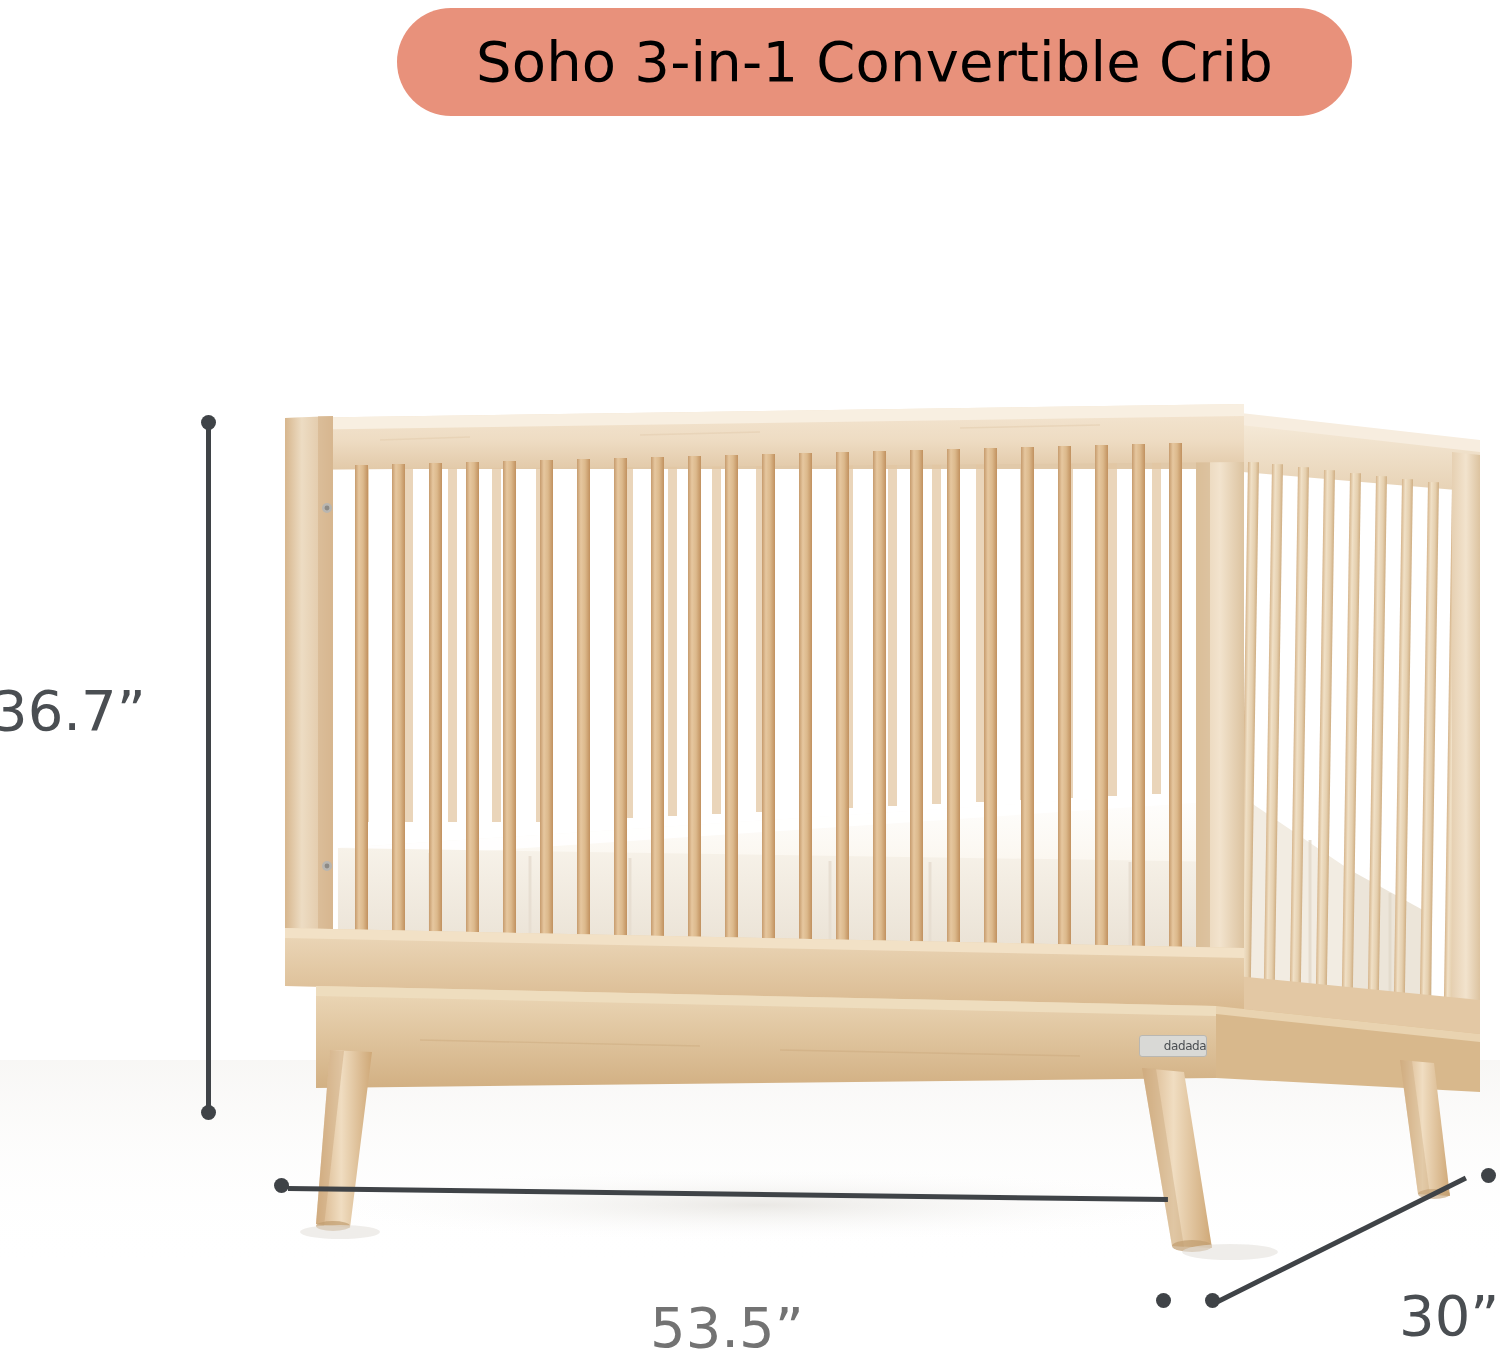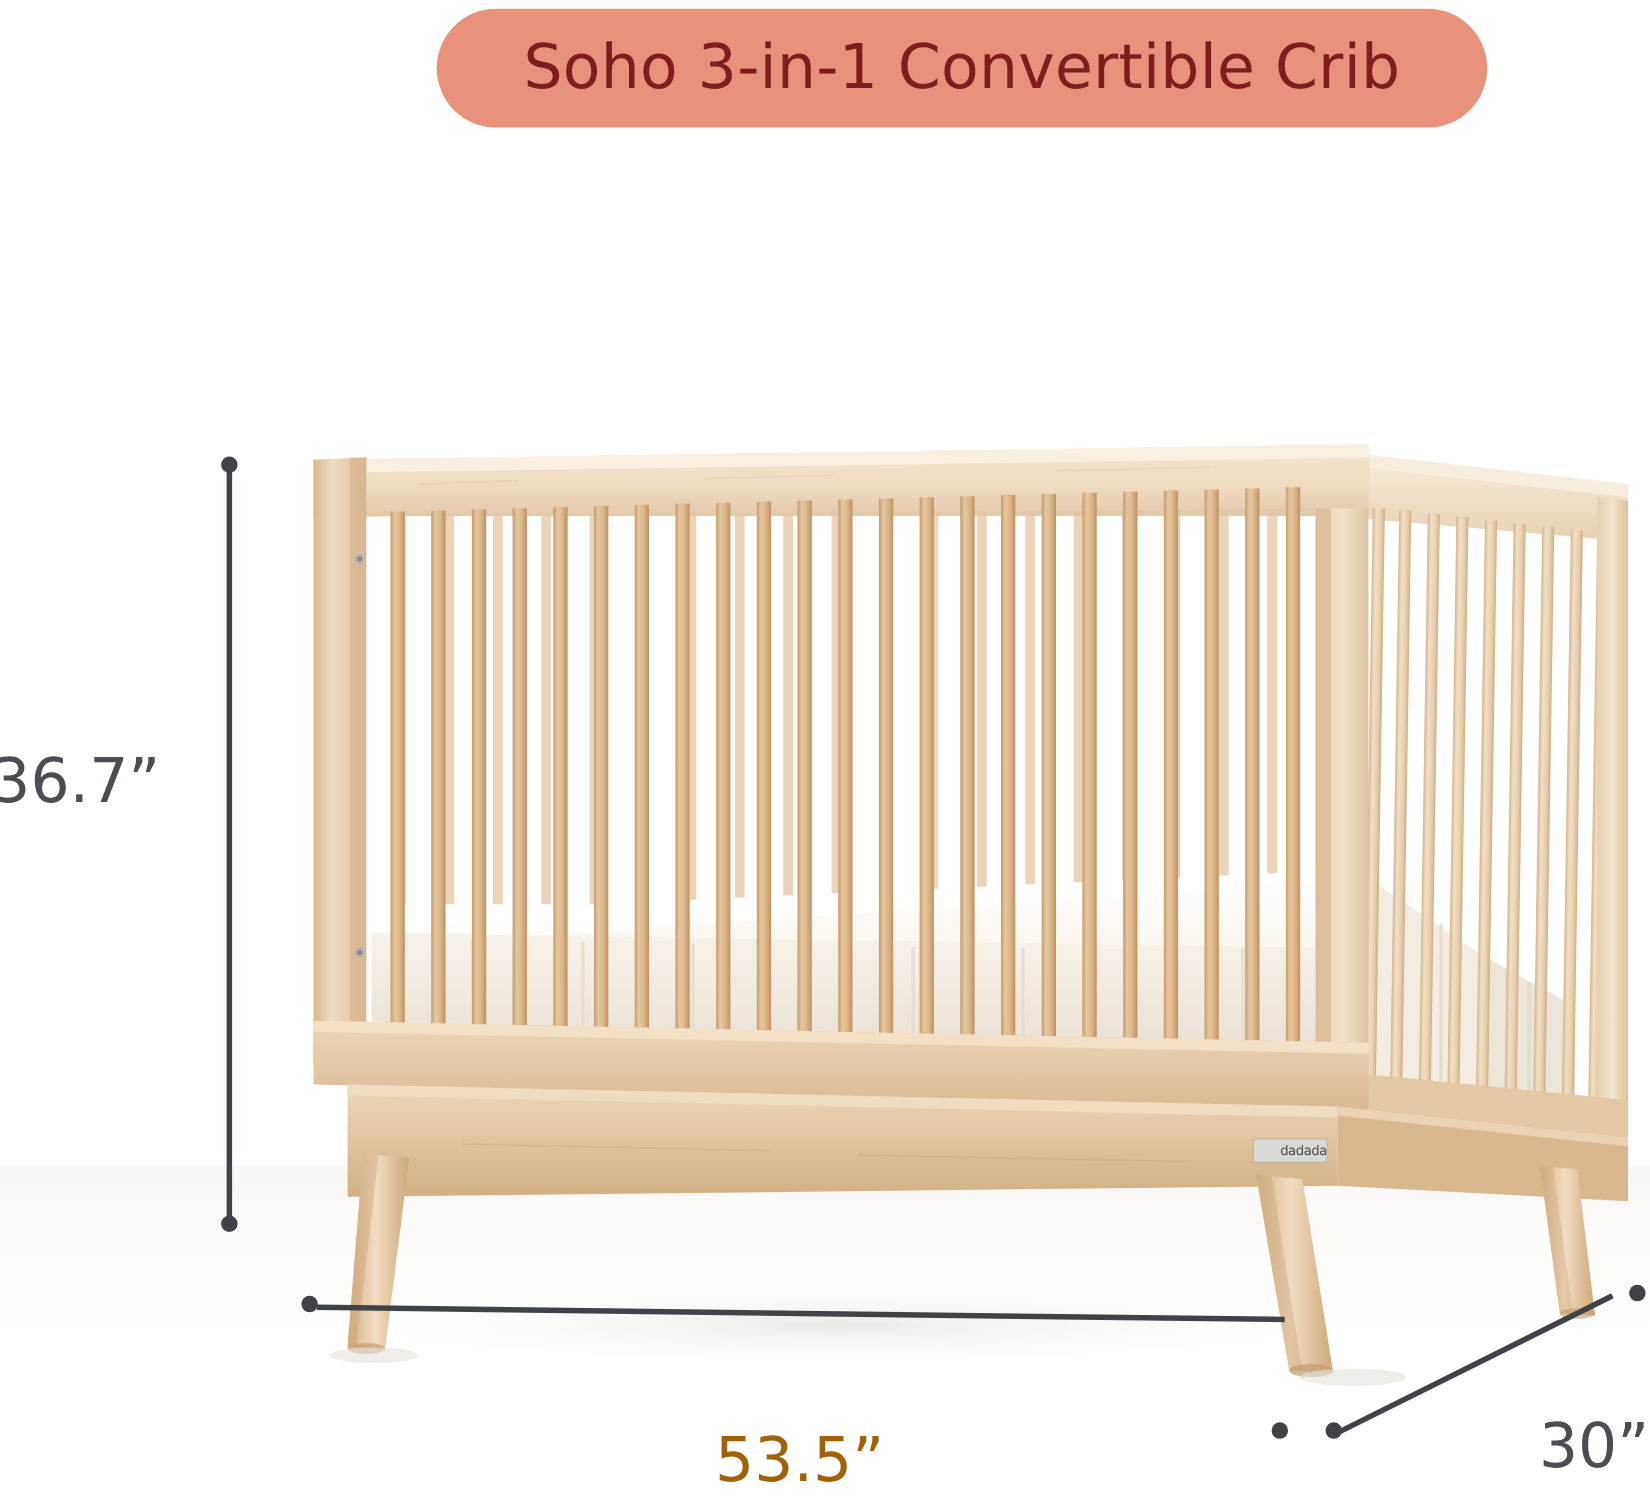--- a/index.html
+++ b/index.html
@@ -311,35 +311,35 @@
       <ellipse cx="1230" cy="1252" rx="48" ry="8" fill="#e4e1dc" opacity="0.6"></ellipse>
       <ellipse cx="340" cy="1232" rx="40" ry="7" fill="#e4e1dc" opacity="0.6"></ellipse>
     </svg>
   </div>
 
   <div id="brand-label">
     <span>dadada</span>
   </div>
 
   <div id="title-pill" style="background: rgb(232, 145, 123);">
-    <span id="title-text" style="color: #7f1d1d;">Soho 3-in-1 Convertible Crib</span>
+    <span id="title-text" style="color: #000000;">Soho 3-in-1 Convertible Crib</span>
   </div>
 
   <div>
     <div id="height-dot-top" class="dot" style="background: rgb(63, 67, 71);"></div>
     <div id="height-line" class="dimline" style="background: rgb(63, 67, 71);"></div>
     <div id="height-dot-bottom" class="dot" style="background: rgb(63, 67, 71);"></div>
     <div id="height-label" class="dimlabel" style="color: rgb(74, 78, 82);">36.7”</div>
   </div>
 
   <div>
     <div id="width-dot-left" class="dot" style="background: rgb(63, 67, 71);"></div>
     <div id="width-line" class="dimline" style="background: rgb(63, 67, 71);"></div>
     <div id="width-dot-right" class="dot" style="background: rgb(63, 67, 71);"></div>
-    <div id="width-label" class="dimlabel" style="color: #a16207;">53.5”</div>
+    <div id="width-label" class="dimlabel" style="color: #737373;">53.5”</div>
   </div>
 
   <div>
     <div id="depth-dot-left" class="dot" style="background: rgb(63, 67, 71);"></div>
     <div id="depth-line" class="dimline" style="background: rgb(63, 67, 71);"></div>
     <div id="depth-dot-right" class="dot" style="background: rgb(63, 67, 71);"></div>
     <div id="depth-label" class="dimlabel" style="color: rgb(74, 78, 82);">30”</div>
   </div>
 
 </div>

